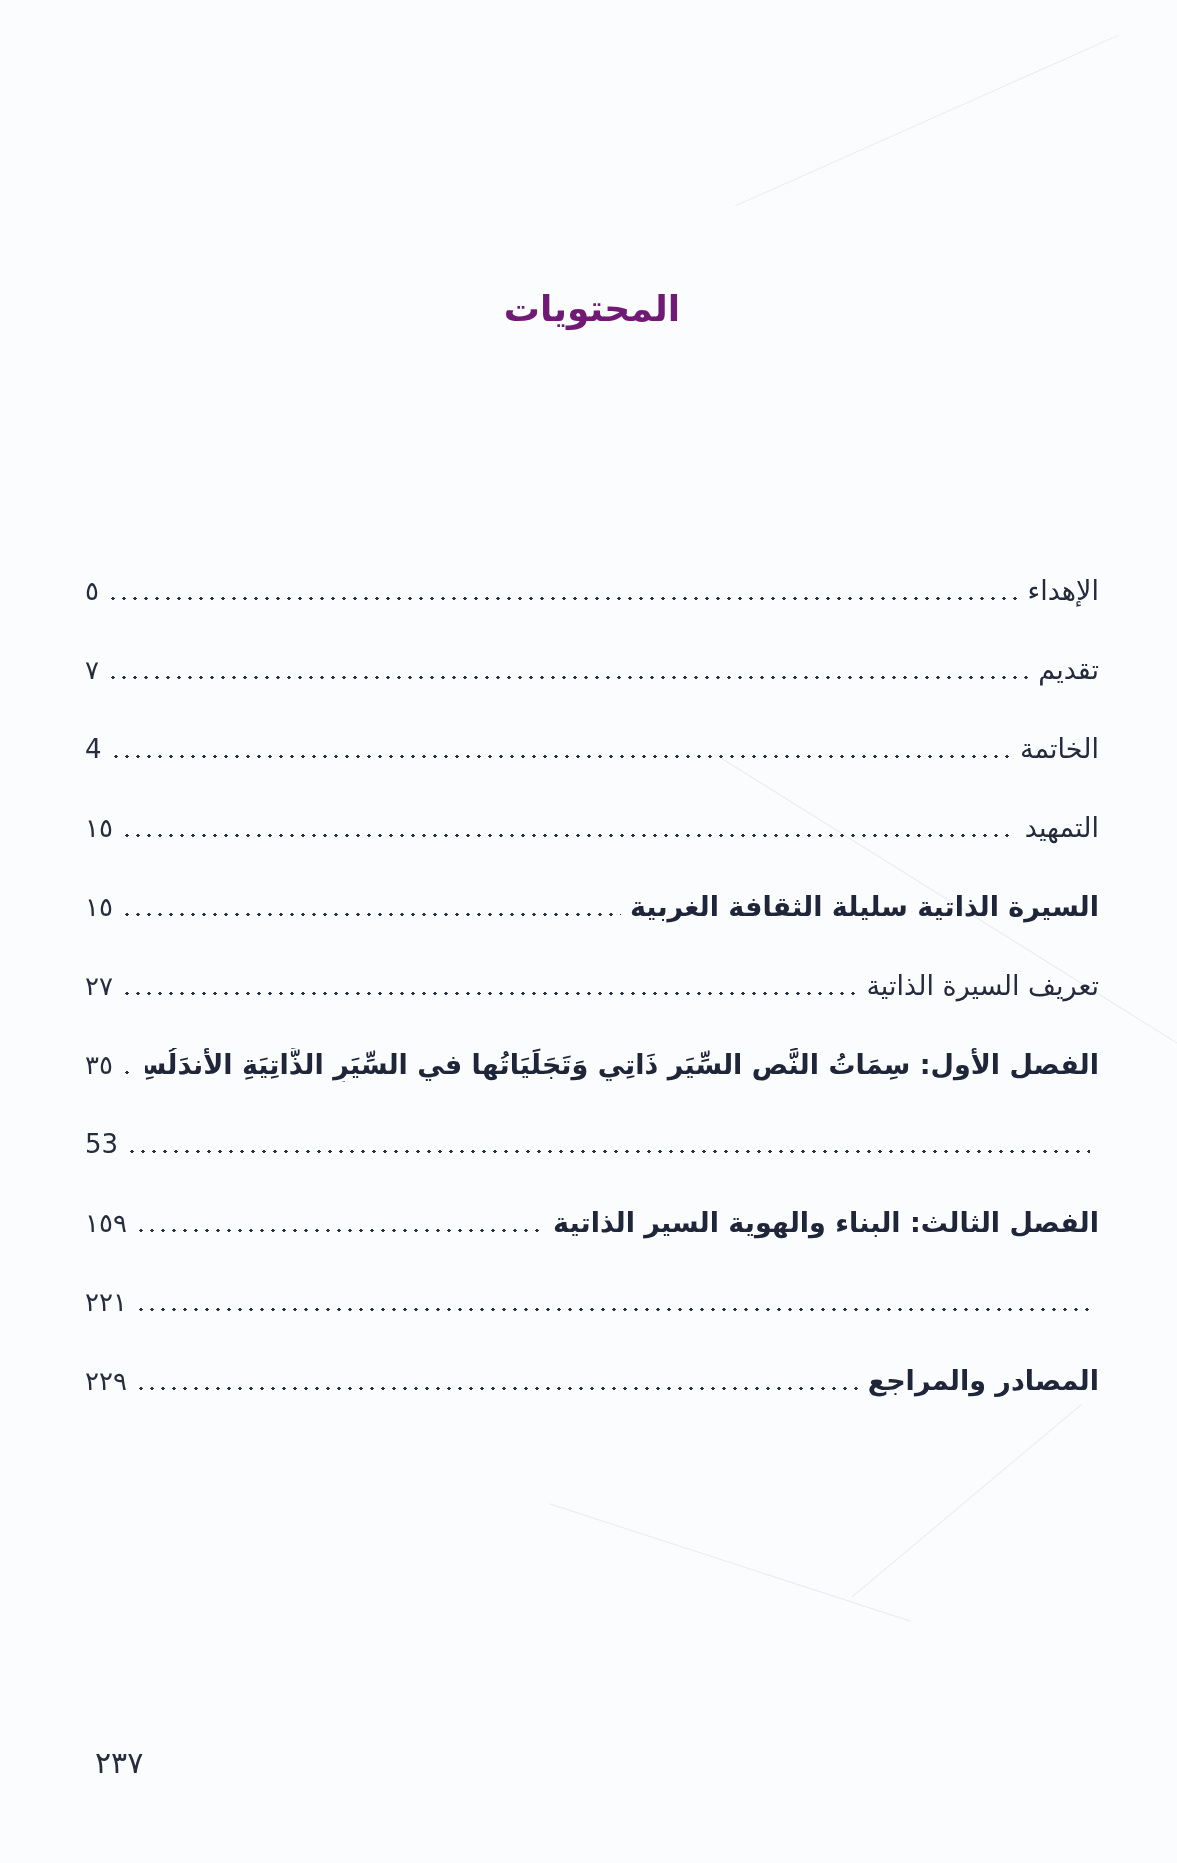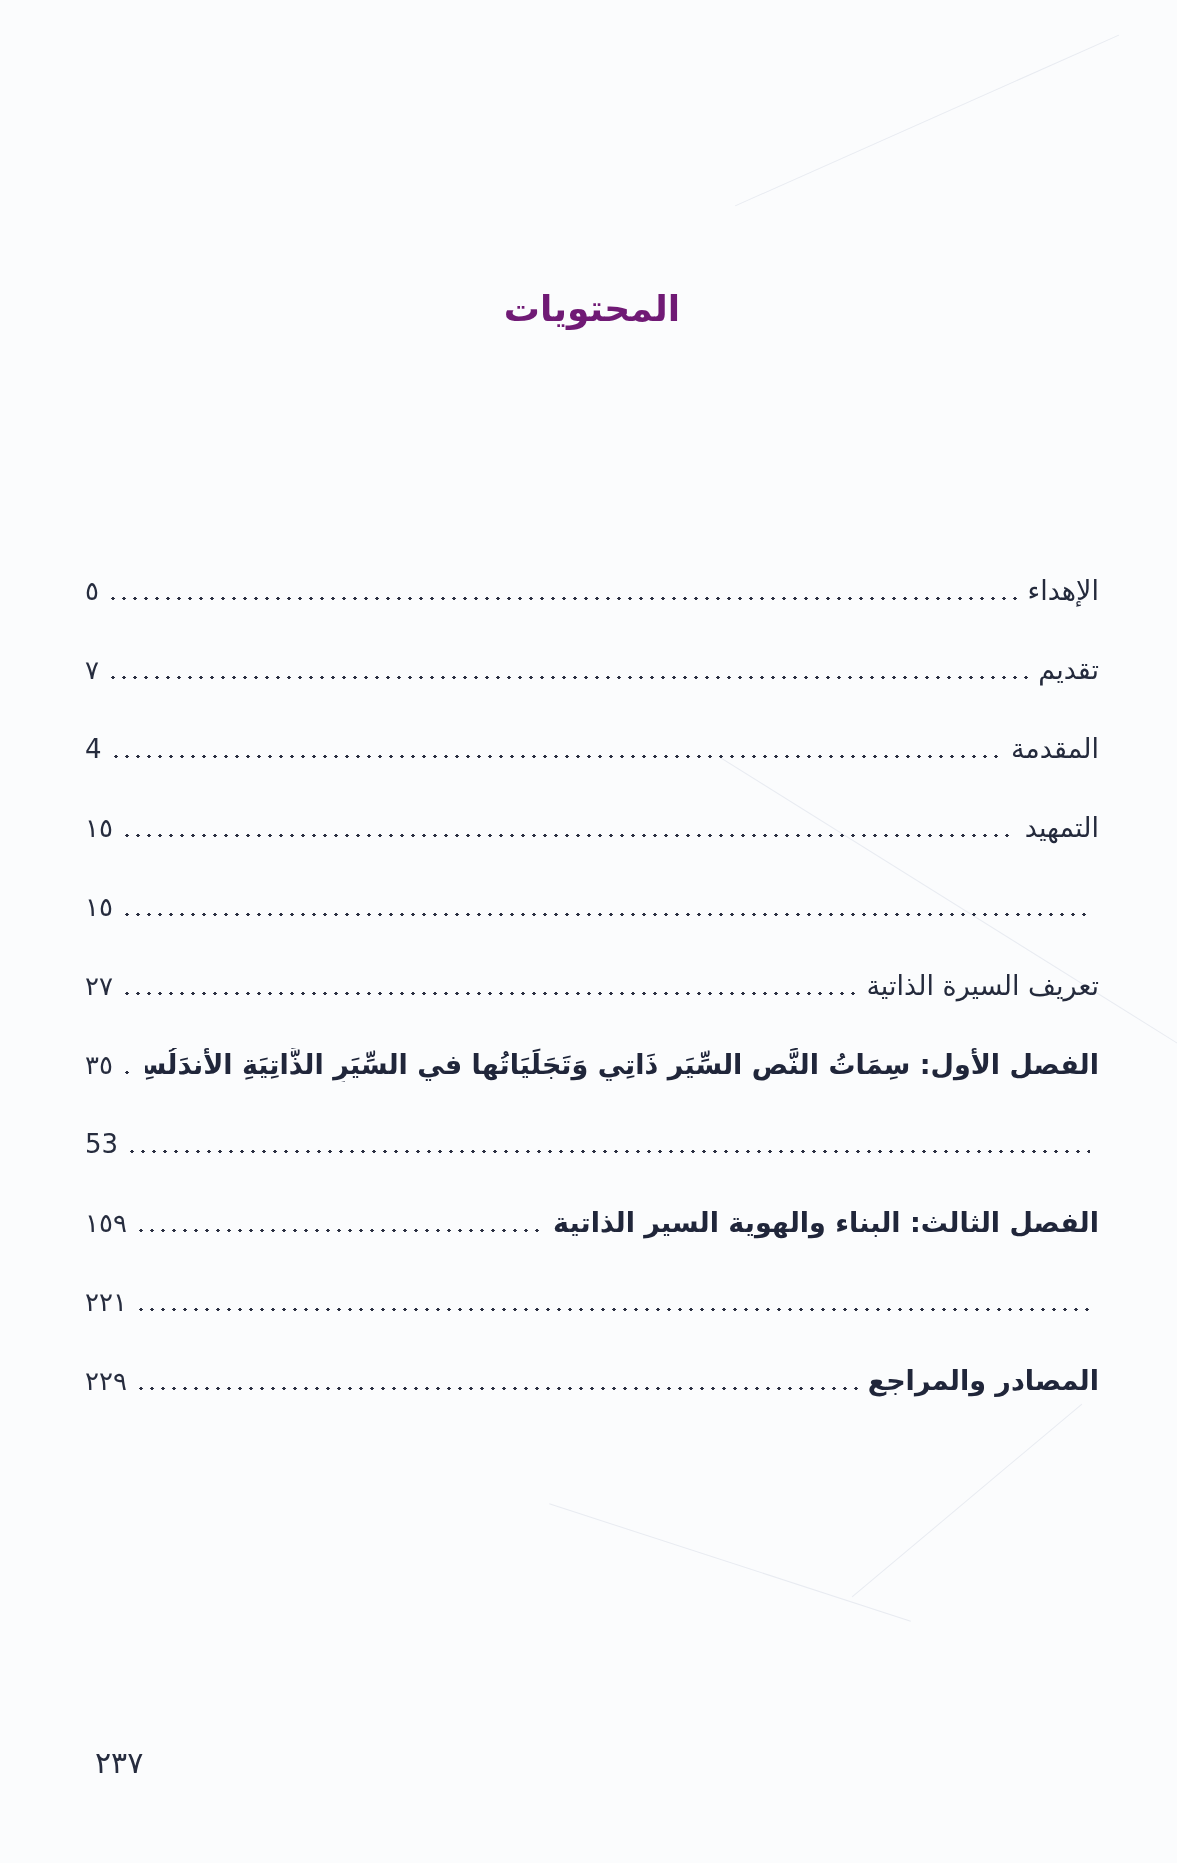--- a/index.html
+++ b/index.html
@@ -107,32 +107,33 @@
       <span class="num">٥</span>
     </div>
 
     <div class="toc-row">
       <span class="label">تقديم</span>
       <span class="leader"></span>
       <span class="num">٧</span>
     </div>
 
     <div class="toc-row">
-      <span class="label">المقدمة</span>
+      <span class="label">الخاتمة</span>
       <span class="leader"></span>
       <span class="num">4</span>
     </div>
 
     <div class="toc-row">
       <span class="label">التمهيد</span>
       <span class="leader"></span>
       <span class="num">١٥</span>
     </div>
 
     <div class="toc-row bold">
+      <span class="label">السيرة الذاتية سليلة الثقافة الغربية</span>
       <span class="leader"></span>
       <span class="num">١٥</span>
     </div>
 
     <div class="toc-row">
       <span class="label">تعريف السيرة الذاتية</span>
       <span class="leader"></span>
       <span class="num">٢٧</span>
     </div>
 

